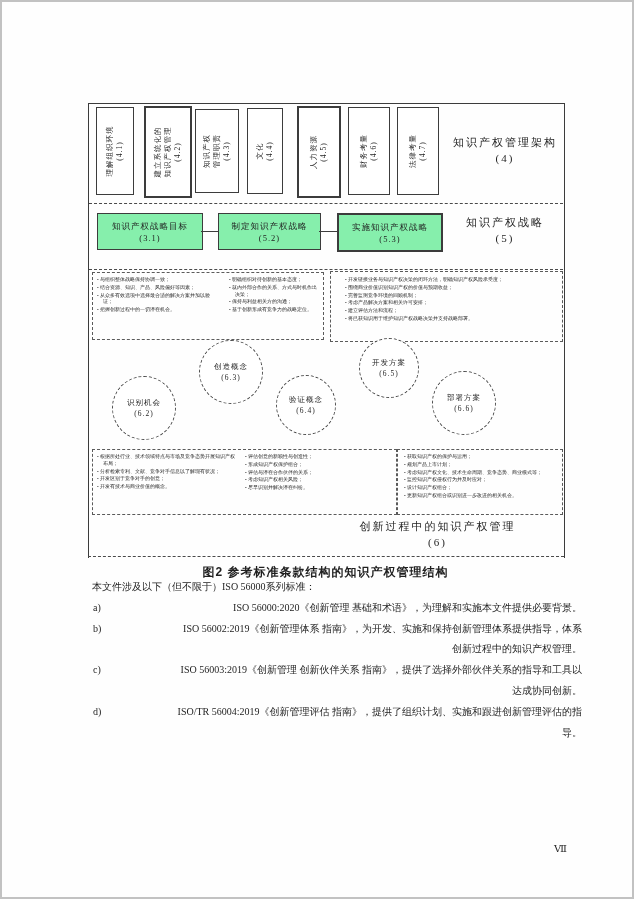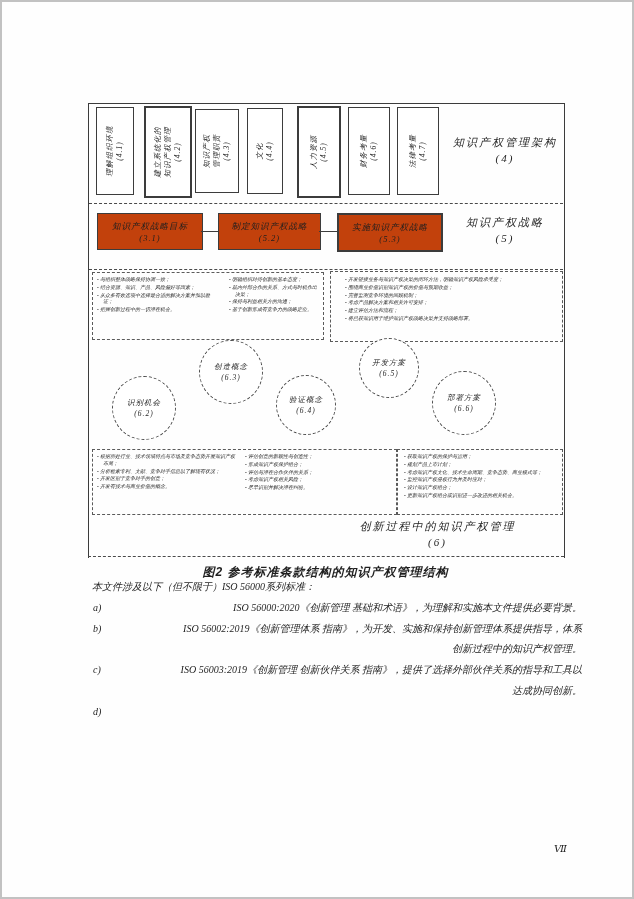--- a/index.html
+++ b/index.html
@@ -1,31 +1,31 @@
 <!DOCTYPE html>
 <html><head>
 <meta charset="utf-8">
 <style>
   html,body{margin:0;padding:0;background:#e8e8e8;}
   .page{position:relative;width:634px;height:899px;background:#fefefe;overflow:hidden;
         box-shadow:inset 0 0 0 2px #c2c2c2;
         font-family:"Liberation Serif","DejaVu Serif",serif;color:#1f1f1f;}
-  .abs{position:absolute;font-style:italic;}
+  .abs{position:absolute;}
   
   .outer{left:88px;top:103px;width:475px;height:454px;
          border-top:1px solid #3c3c3c;border-left:1px solid #3c3c3c;border-right:1px solid #3c3c3c;}
   .dash-h{border-top:1px dashed #4a4a4a;height:0;}
   
   .vbox{border:1px solid #3c3c3c;background:#fff;}
   .vbox.bold{border-width:2px;}
   .vtext{position:absolute;left:50%;top:50%;transform:translate(-50%,-50%) rotate(-90deg);
          text-align:center;font-size:7.5px;line-height:10px;white-space:nowrap;letter-spacing:1px;}
   .seclabel{font-size:11px;line-height:16px;text-align:center;letter-spacing:2px;}
   
-  .hbox{border:1px solid #3c3c3c;background:#c2410c;text-align:center;
+  .hbox{border:1px solid #3c3c3c;background:#86efac;text-align:center;
         font-size:8.5px;line-height:12px;display:flex;flex-direction:column;justify-content:center;letter-spacing:1px;}
   .hbox.bold{border-width:2px;}
   .connector{height:0;border-top:1px solid #3c3c3c;}
   
   .notebox{border:1px dashed #5a5a5a;}
   .bullets{font-size:5px;line-height:6.8px;color:#2a2a2a;letter-spacing:0;}
   .bullets div{padding-left:6px;text-indent:-6px;margin-bottom:1px;}
   
   .circle{border:1px dashed #4a4a4a;border-radius:50%;display:flex;flex-direction:column;
           justify-content:center;text-align:center;font-size:7.5px;line-height:11px;letter-spacing:1px;background:#fff;}
@@ -212,18 +212,22 @@
     </div>
     <div class="body-item">
       <span class="item-label">c)</span>
       <div class="item-lines">
           <div>ISO 56003:2019《创新管理 创新伙伴关系 指南》，提供了选择外部伙伴关系的指导和工具以</div>
           <div>达成协同创新。</div>
         </div>
     </div>
     <div class="body-item">
       <span class="item-label">d)</span>
+      <div class="item-lines">
+          <div>ISO/TR 56004:2019《创新管理评估 指南》，提供了组织计划、实施和跟进创新管理评估的指</div>
+          <div>导。</div>
+        </div>
     </div>
   </div>
 
   <div class="abs pagenum" style="left:540px;top:843px;width:42px;text-align:center;">Ⅶ</div>
 
 </div>
 
 </body></html>

